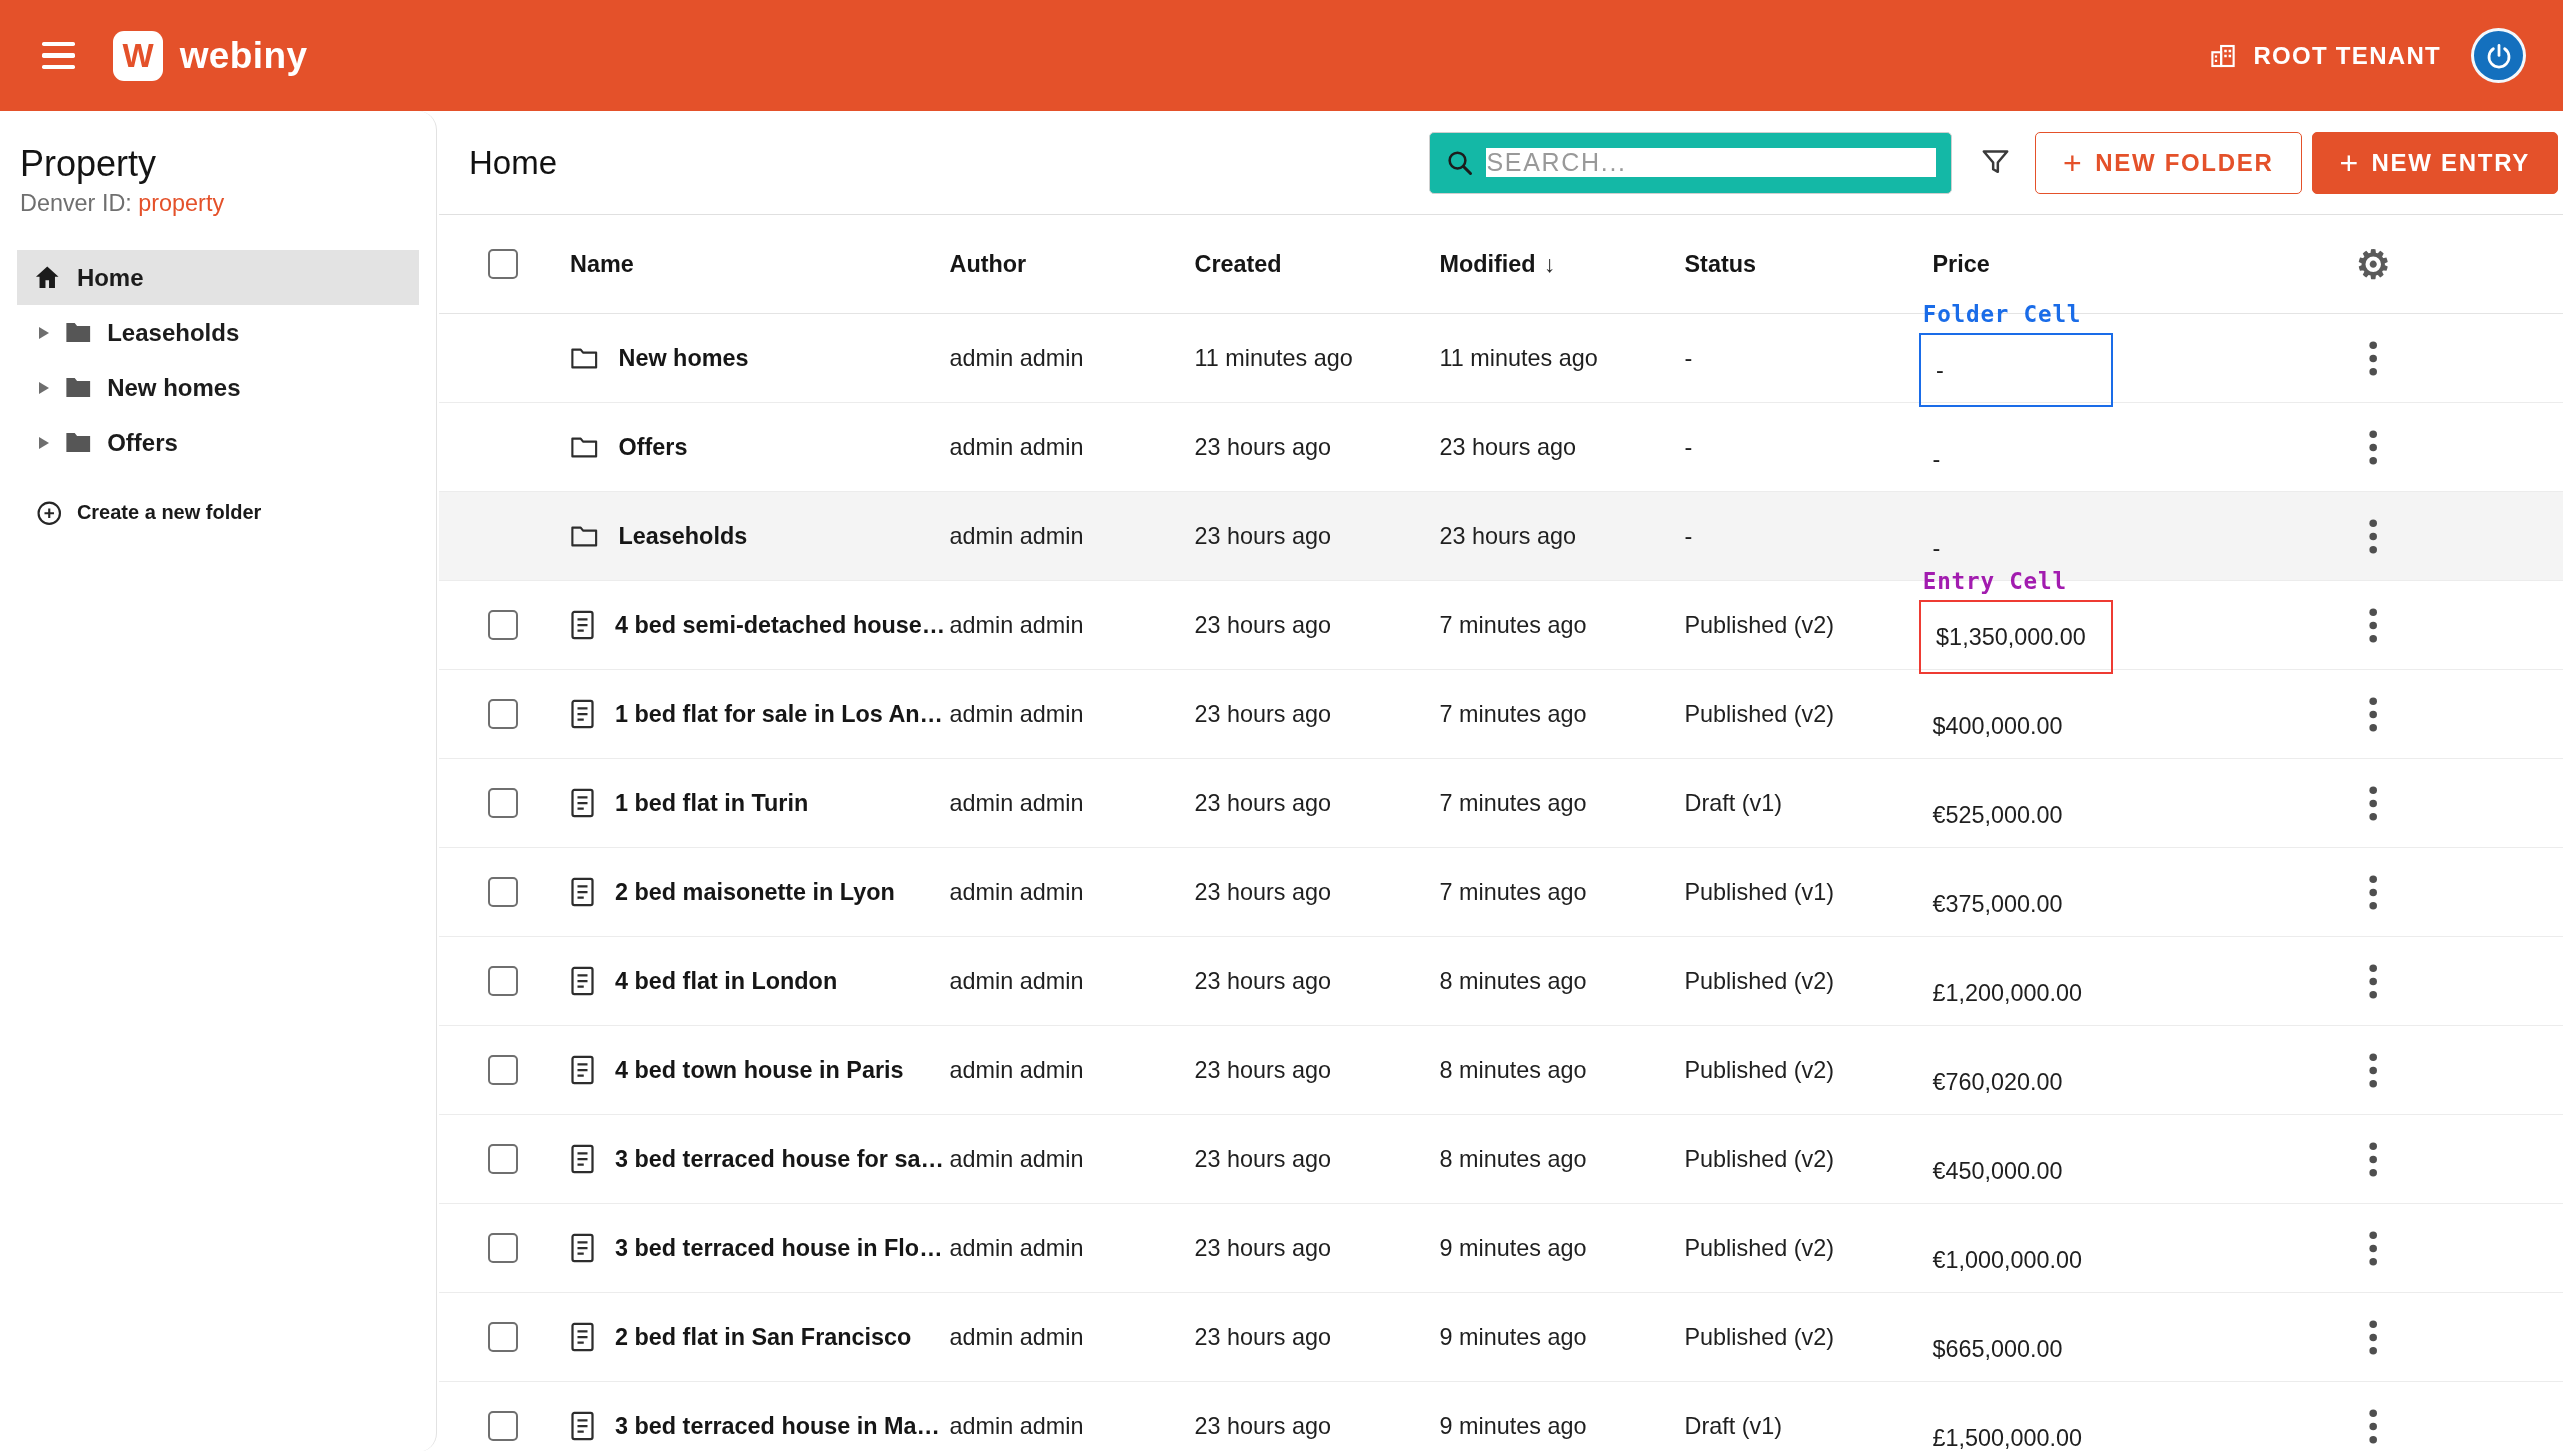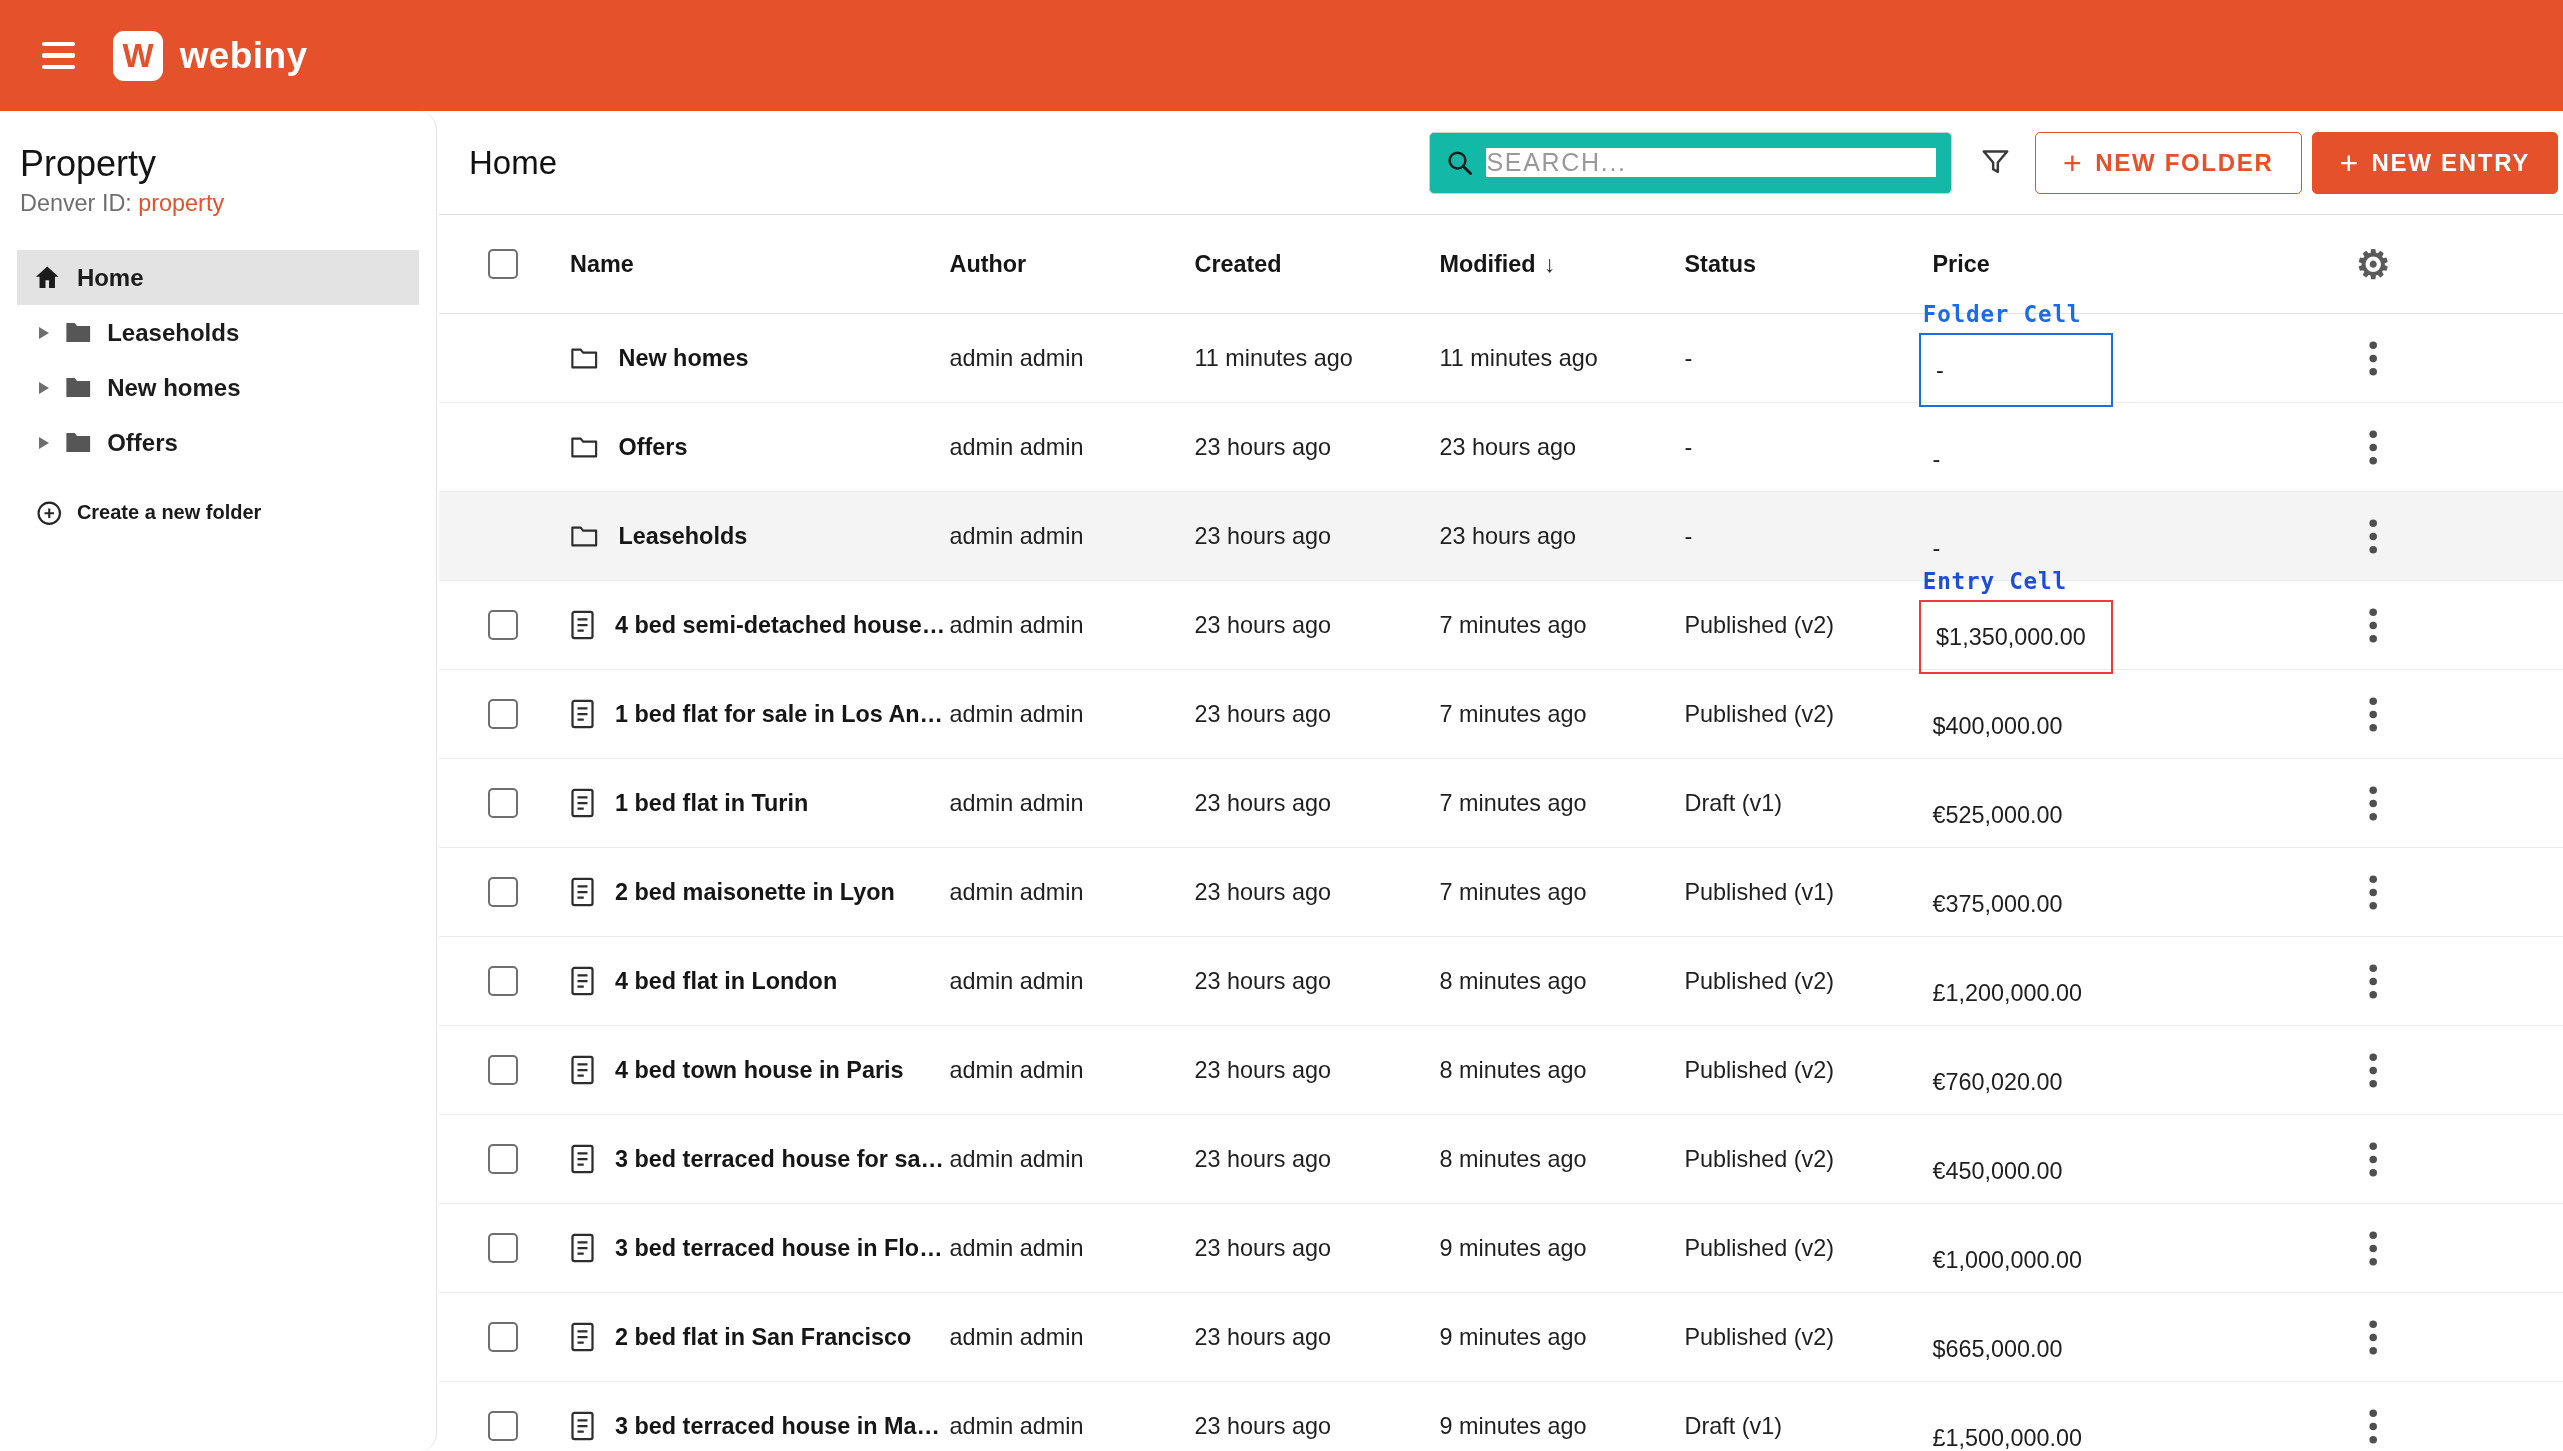--- a/index.html
+++ b/index.html
@@ -86,20 +86,45 @@
 <header class="topbar">
   <button class="hamburger">
     <span></span>
       <span></span>
       <span></span>
   </button>
   <div class="brand">
     <span class="logo-badge">W</span>
     <span class="brand-text">webiny</span>
   </div>
+  <div class="top-right">
+    <div class="tenant">
+      <span class="icon">
+        <svg width="30" height="30" viewBox="0 0 24 24">
+          <rect x="3.5" y="9" width="7" height="11" fill="none" stroke="#fff" stroke-width="1.7"></rect>
+          <rect x="10.5" y="4" width="10" height="16" fill="none" stroke="#fff" stroke-width="1.7"></rect>
+          <rect x="13" y="7" width="2" height="2" fill="#fff"></rect>
+            <rect x="16.5" y="7" width="2" height="2" fill="#fff"></rect>
+          <rect x="13" y="11" width="2" height="2" fill="#fff"></rect>
+            <rect x="16.5" y="11" width="2" height="2" fill="#fff"></rect>
+          <rect x="5.5" y="11.5" width="1.8" height="1.8" fill="#fff"></rect>
+            <rect x="5.5" y="15" width="1.8" height="1.8" fill="#fff"></rect>
+        </svg>
+      </span>
+      <span class="tenant-label">ROOT TENANT</span>
+    </div>
+    <div class="avatar">
+      <span class="icon">
+        <svg width="30" height="30" viewBox="0 0 24 24">
+          <path d="M12 3.5v8" stroke="#fff" stroke-width="2.2" stroke-linecap="round" fill="none"></path>
+          <path d="M7.5 6.2a8 8 0 1 0 9 0" stroke="#fff" stroke-width="2.2" stroke-linecap="round" fill="none"></path>
+        </svg>
+      </span>
+    </div>
+  </div>
 </header>
 
 <aside class="sidebar">
   <h1 class="sb-title">Property</h1>
   <div class="sb-model">
     <span>Denver ID: </span><span class="model-value">property</span>
   </div>
   <nav class="sb-nav">
     <div class="nav-item home selected">
       <span class="icon">
@@ -318,21 +343,21 @@
         </svg>
       </span>
       <span class="name-text">4 bed semi-detached house for sale in Denver</span>
     </div>
     <div class="c-author">admin admin</div>
     <div class="c-created">23 hours ago</div>
     <div class="c-modified">7 minutes ago</div>
     <div class="c-status">Published (v2)</div>
     <div class="c-price">
       <span class="ann-wrap ann-box" style="border-color: rgb(238, 59, 51);">
-        <span class="ann-label" style="color: #1d4ed8;">Entry Cell</span>
+        <span class="ann-label" style="color: #a21caf;">Entry Cell</span>
         <span class="price-text">$1,350,000.00</span>
       </span>
     </div>
     <div class="c-actions">
       <span class="kebab">
         <svg width="8.4" height="37" viewBox="0 0 6 26" fill="#4f4f4f">
           <circle cx="3" cy="3.5" r="2.7"></circle>
               <circle cx="3" cy="13" r="2.7"></circle>
               <circle cx="3" cy="22.5" r="2.7"></circle>
         </svg>

